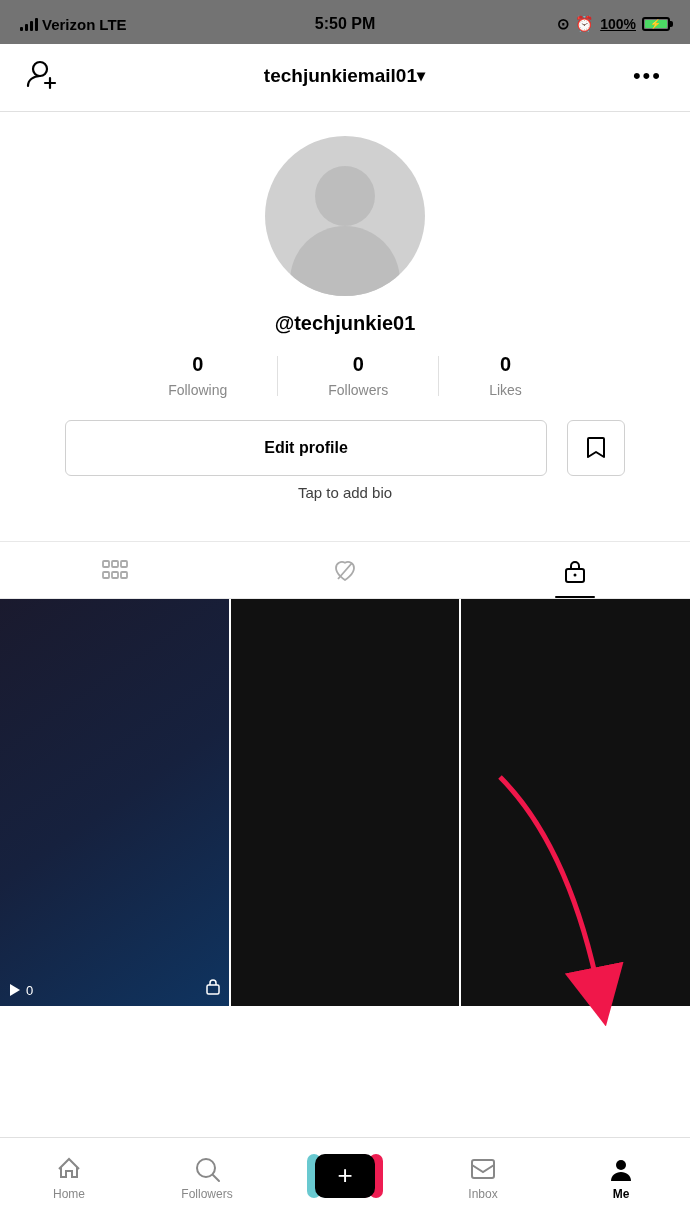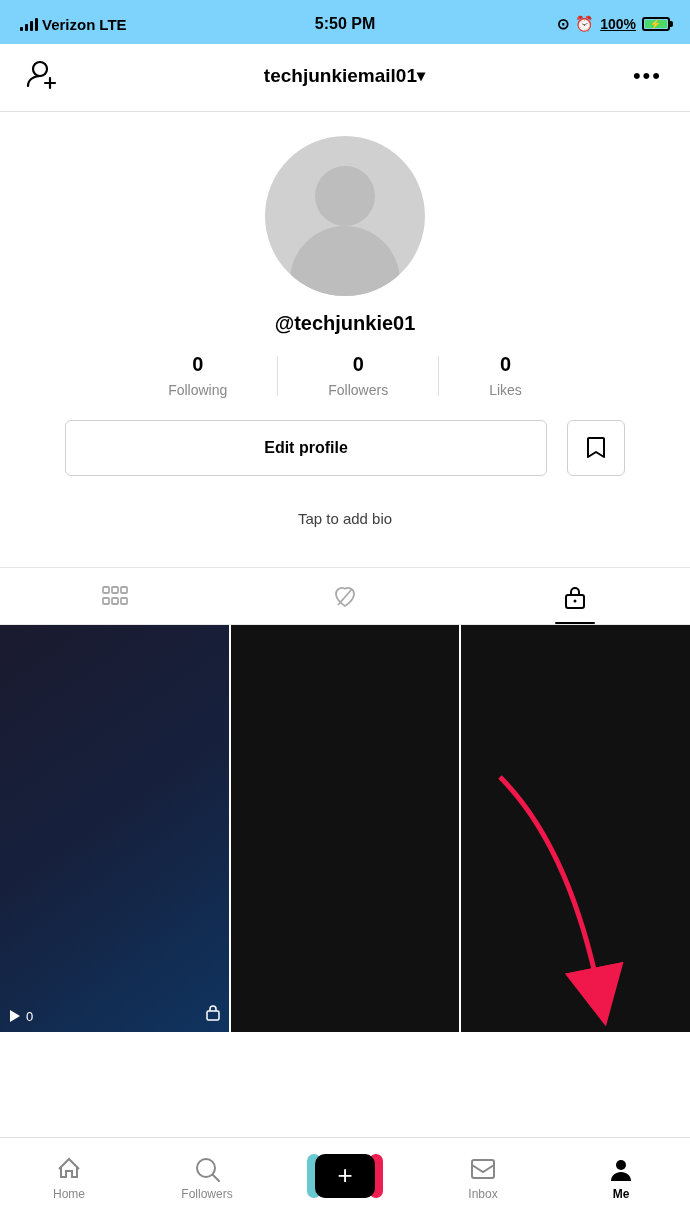--- a/index.html
+++ b/index.html
@@ -13,21 +13,21 @@
       overflow-x: hidden;
     }
 
     
     .status-bar {
       display: flex;
       justify-content: space-between;
       align-items: center;
       padding: 10px 20px 6px 20px;
       height: 44px;
-      background: #7dd3fc;
+      background: #737373;
     }
     .status-left {
       display: flex;
       align-items: center;
       gap: 4px;
       font-size: 15px;
       font-weight: 600;
     }
     .signal-bars {
       display: flex;
@@ -195,21 +195,21 @@
     .stat-label {
       font-size: 14px;
       color: #888;
       margin-top: 6px;
     }
 
     
     .action-buttons {
       display: flex;
       gap: 20px;
-      margin-bottom: 34px;
+      margin-bottom: 8px;
       width: 100%;
       max-width: 560px;
     }
     .edit-profile-btn {
       flex: 1;
       padding: 14px;
       border: 1.5px solid #d0d0d0;
       border-radius: 6px;
       background: #fff;
       font-size: 16px;

